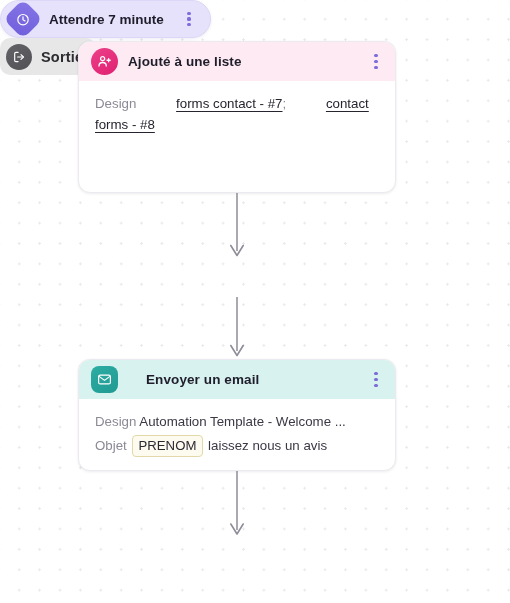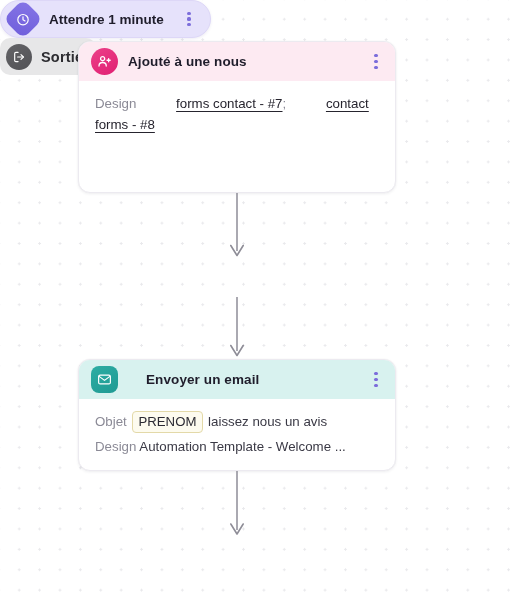--- a/index.html
+++ b/index.html
@@ -177,21 +177,21 @@
   <div class="node-card" id="node-trigger">
     <div class="card-header">
       <span class="badge circle-pink">
         <svg width="15" height="15" viewBox="0 0 24 24" fill="none" stroke="#ffffff" stroke-width="2.1" stroke-linecap="round" stroke-linejoin="round">
           <circle cx="9" cy="7.5" r="3.3"></circle>
           <path d="M3.2 19.2c0-3.3 2.6-5.6 5.8-5.6s5.8 2.3 5.8 5.6"></path>
           <path d="M18.6 7.5v5"></path>
           <path d="M16.1 10h5"></path>
         </svg>
       </span>
-      <span class="hdr-title">Ajouté à une nous</span>
+      <span class="hdr-title">Ajouté à une liste</span>
       <span class="kebab">
         <i></i>
         <i></i>
         <i></i>
       </span>
     </div>
     <div class="card-body">
       <p class="body-row">
         <span class="row-label">Design</span>
         <span class="row-link">forms contact - #7</span><span class="row-sep">;</span>
@@ -207,21 +207,21 @@
 
   <div id="node-wait">
     <span class="wait-badge-wrap">
       <span class="badge diamond-purple">
         <svg width="15" height="15" viewBox="0 0 24 24" fill="none" stroke="#ffffff" stroke-width="1.9" stroke-linecap="round" stroke-linejoin="round">
           <circle cx="12" cy="12" r="8.3"></circle>
           <path d="M12 7.4V12l3.3 2"></path>
         </svg>
       </span>
     </span>
-    <span class="hdr-title">Attendre 1 minute</span>
+    <span class="hdr-title">Attendre 7 minute</span>
     <span class="kebab">
       <i></i>
       <i></i>
       <i></i>
     </span>
   </div>
 
   <svg class="connector" id="conn-2" viewBox="0 0 30 62">
     <line x1="15" y1="0" x2="15" y2="54" stroke="#8e8d97" stroke-width="1.5"></line>
     <path d="M8.8 48.5 L15 58.5 L21.2 48.5" fill="none" stroke="#8e8d97" stroke-width="1.6" stroke-linecap="round" stroke-linejoin="round"></path>
@@ -237,27 +237,27 @@
       </span>
       <span class="hdr-title">Envoyer un email</span>
       <span class="kebab">
         <i></i>
         <i></i>
         <i></i>
       </span>
     </div>
     <div class="card-body">
       <p class="body-row">
+        <span class="row-label">Design</span>
+        <span class="row-val">Automation Template - Welcome ...</span>
+      </p>
+      <p class="body-row">
         <span class="row-label">Objet</span>
         <span class="token">PRENOM</span>
         <span class="row-val">laissez nous un avis</span>
-      </p>
-      <p class="body-row">
-        <span class="row-label">Design</span>
-        <span class="row-val">Automation Template - Welcome ...</span>
       </p>
     </div>
   </div>
 
   <svg class="connector" id="conn-3" viewBox="0 0 30 67">
     <line x1="15" y1="0" x2="15" y2="59" stroke="#8e8d97" stroke-width="1.5"></line>
     <path d="M8.8 53 L15 63 L21.2 53" fill="none" stroke="#8e8d97" stroke-width="1.6" stroke-linecap="round" stroke-linejoin="round"></path>
   </svg>
 
   <div id="node-exit">

